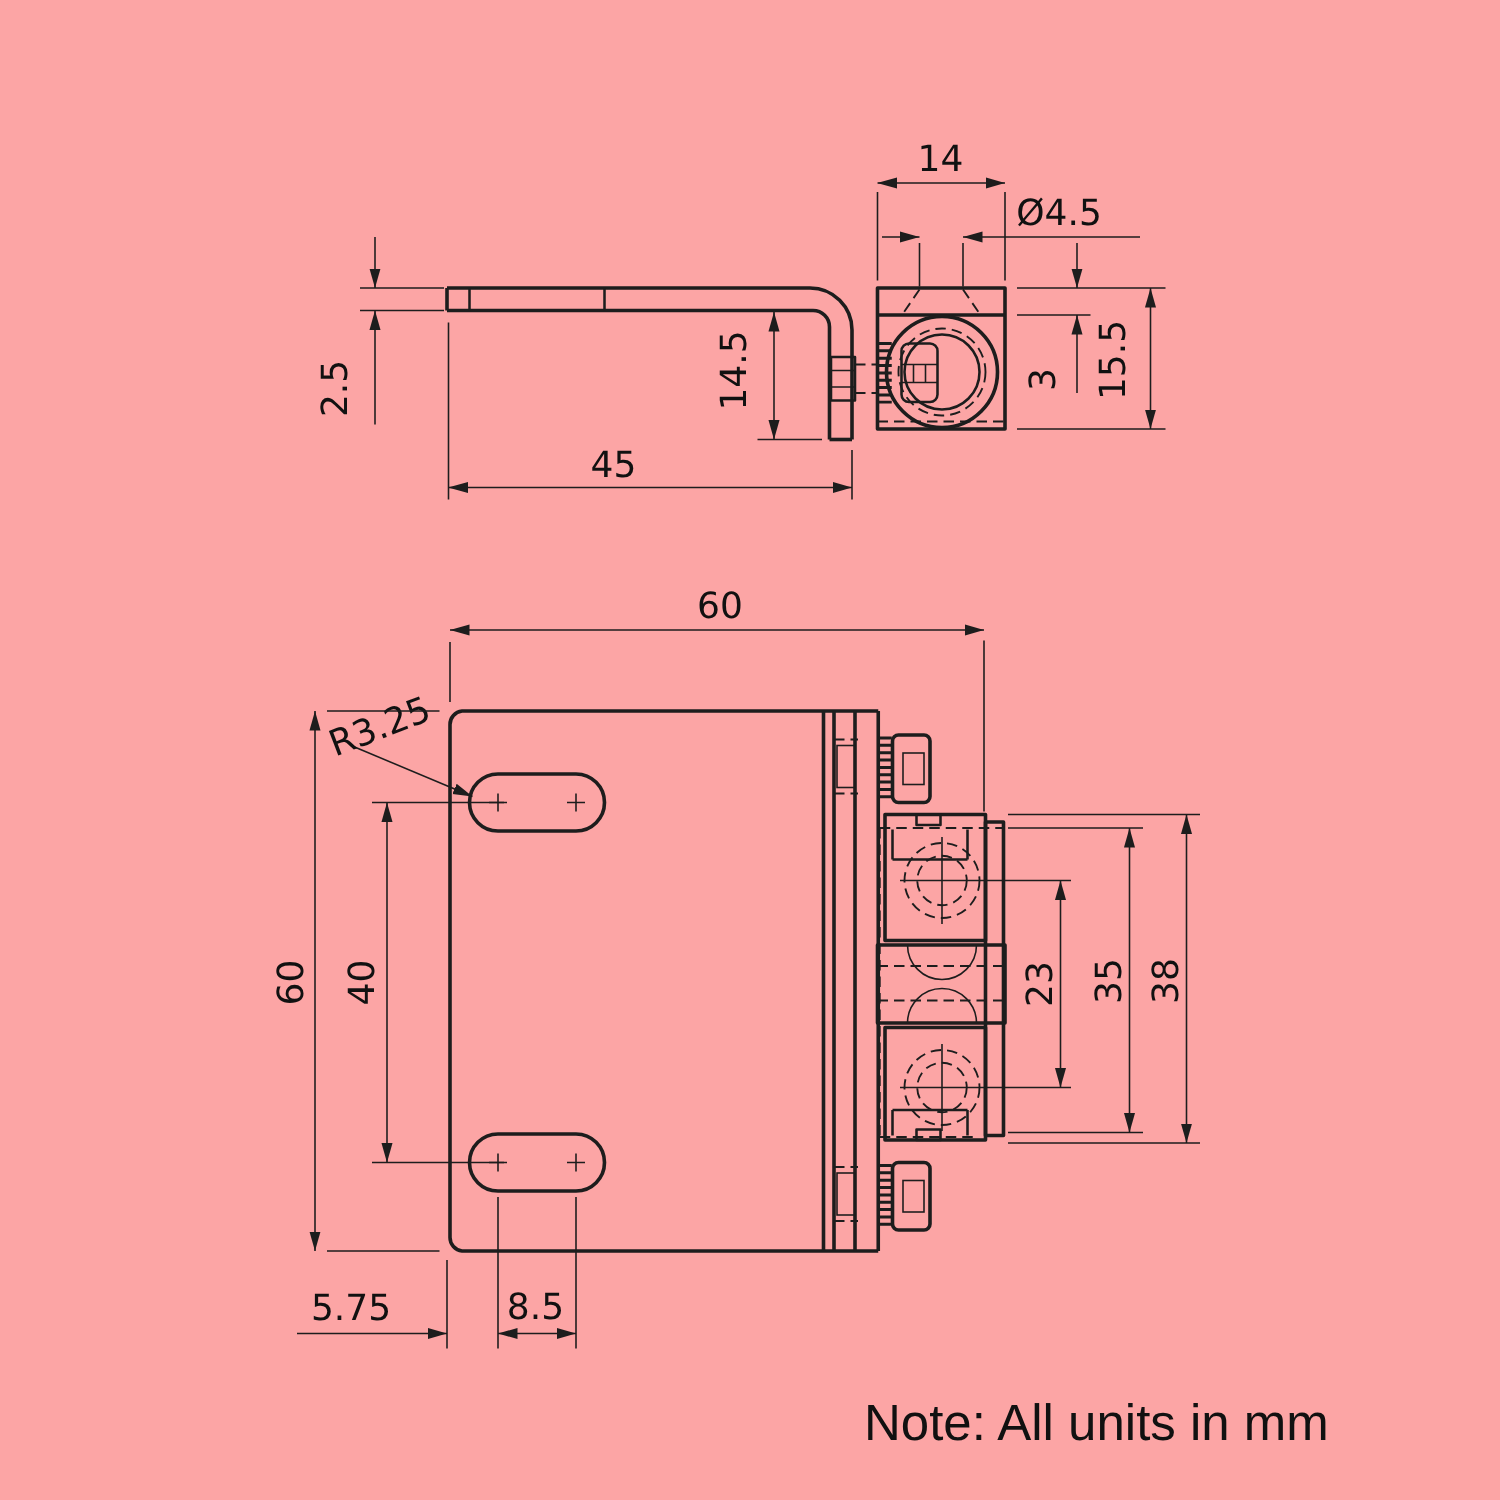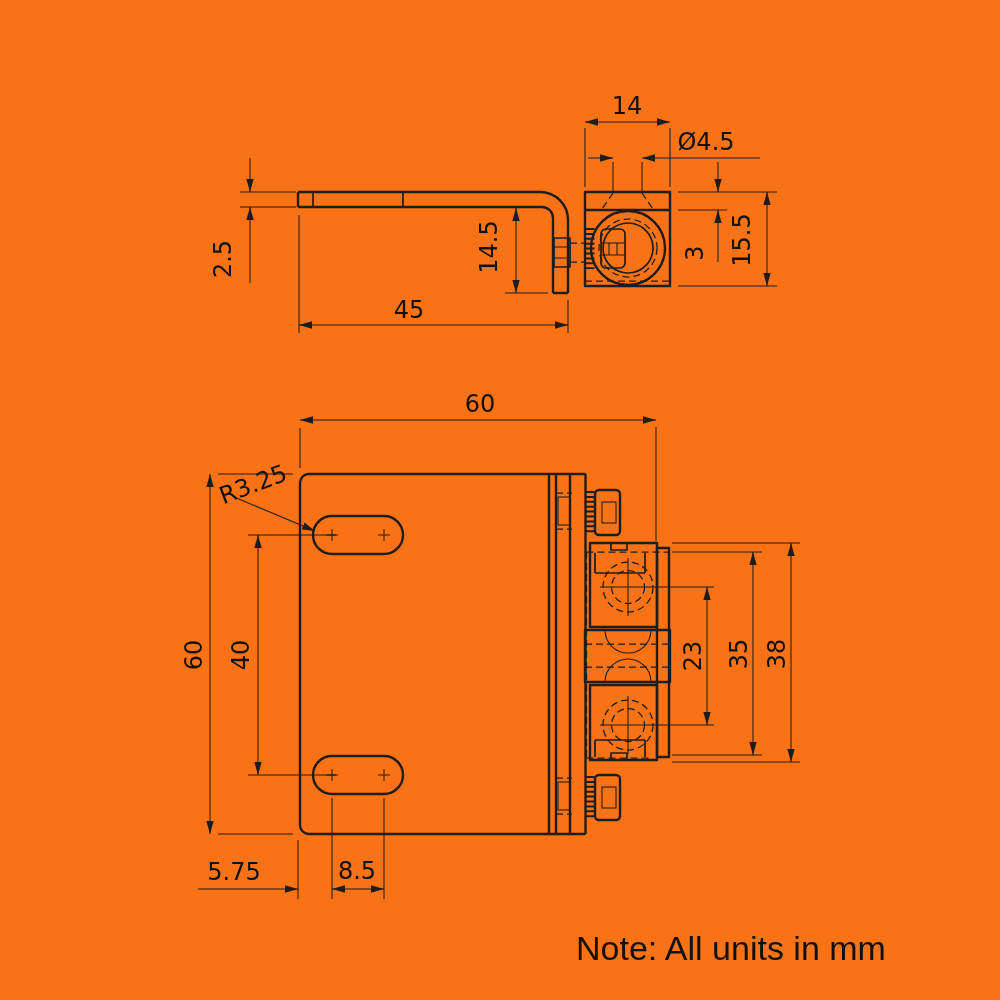--- a/index.html
+++ b/index.html
@@ -1,16 +1,16 @@
 <!DOCTYPE html>
 <html><head>
 <meta charset="utf-8">
 <style>
   html,body{margin:0;padding:0;background:#ffffff;}
-  .stage{position:relative;width:1000px;height:1000px;background:#f97316;overflow:hidden;}
+  .stage{position:relative;width:1000px;height:1000px;background:#fca5a5;overflow:hidden;}
   svg{position:absolute;left:0;top:0;}
   
   .o2{stroke:#1d1d1d;stroke-width:2.4;fill:none;stroke-linejoin:round;}
   .o1{stroke:#1d1d1d;stroke-width:1.7;fill:none;stroke-linejoin:round;}
   .t {stroke:#1d1d1d;stroke-width:1.05;fill:none;}
   .d {stroke:#1d1d1d;stroke-width:1.25;fill:none;stroke-dasharray:7 4;}
   .ser{stroke:#1d1d1d;stroke-width:9;fill:none;stroke-dasharray:2 2.9;}
   .dim{stroke:#1d1d1d;stroke-width:1.05;fill:none;}
   text.dimtxt{font-family:"DejaVu Sans",sans-serif;font-size:24px;fill:#111;text-anchor:middle;}
   text.notetxt{font-family:"Liberation Sans",sans-serif;font-size:34px;fill:#111;text-anchor:start;}

